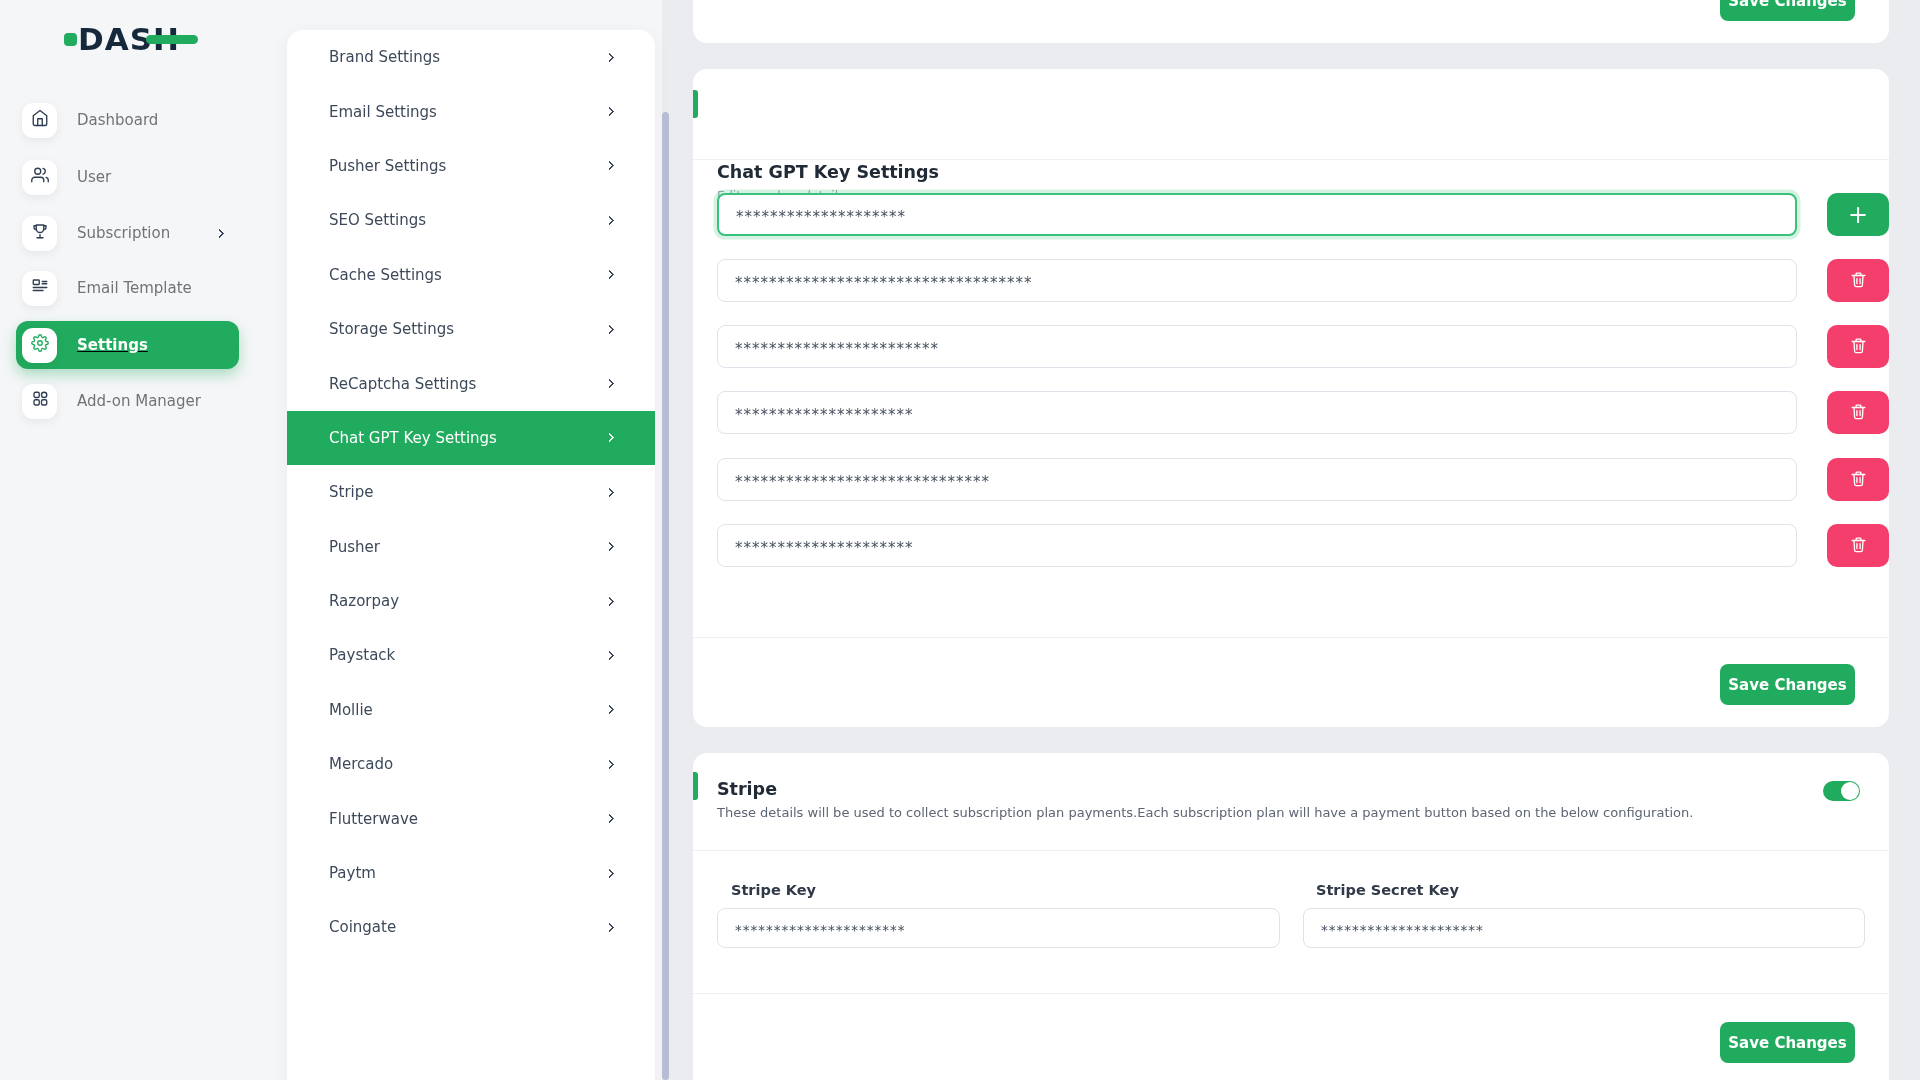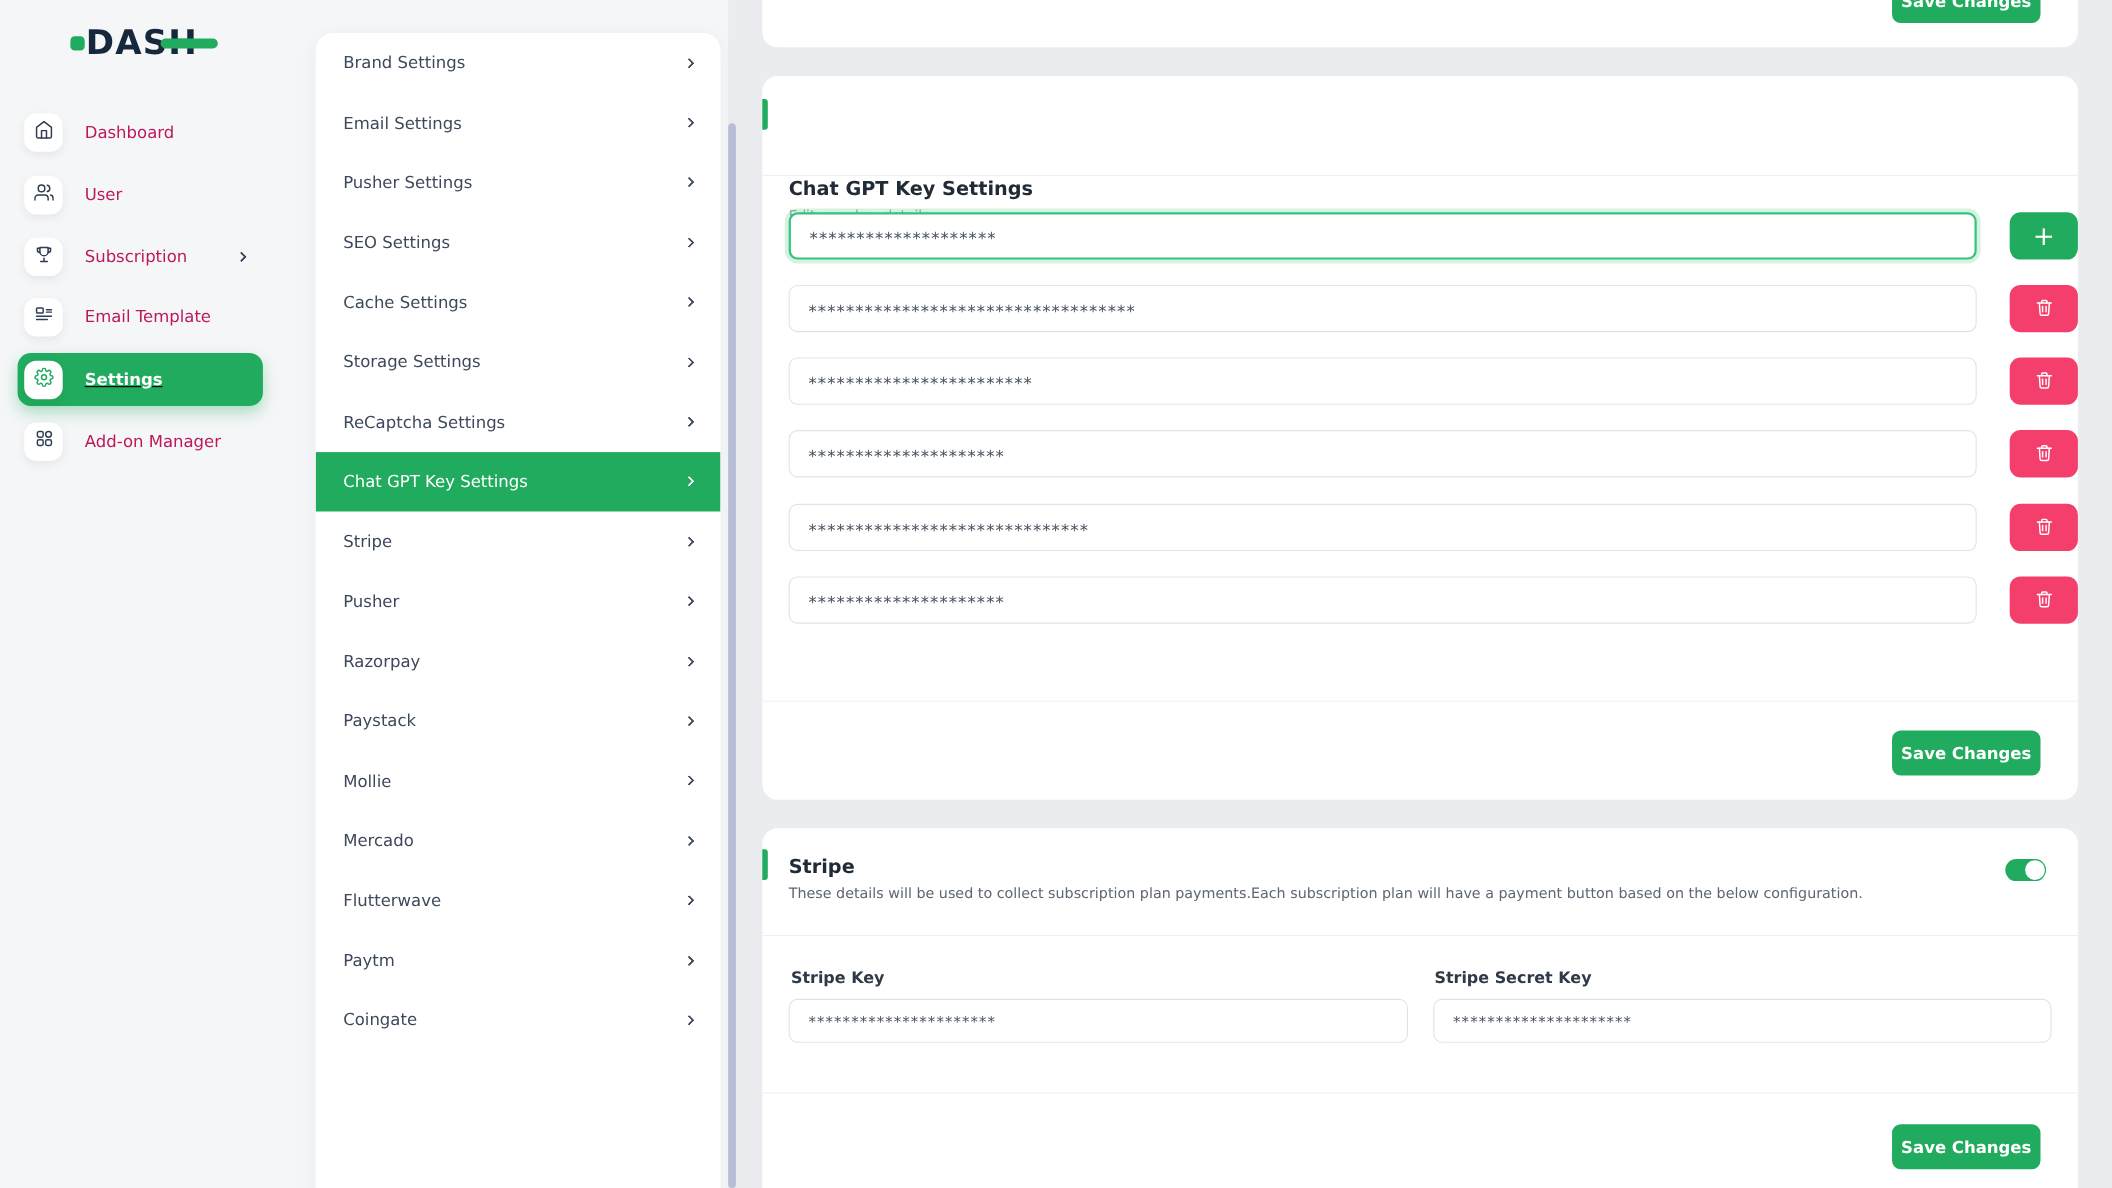--- a/index.html
+++ b/index.html
@@ -13,33 +13,33 @@
   #sidebar { position:absolute; left:0; top:0; width:262px; height:1080px; background:#f5f6f8; z-index:30; }
   .logo { position:absolute; left:64px; top:22px; height:34px; display:flex; align-items:center; }
   .logo-dot { width:13px; height:13px; border-radius:4px; background:var(--green); margin-right:1px; }
   .logo-text { font-size:31px; font-weight:800; letter-spacing:1px; color:#16283c; position:relative; }
   .logo-dash { position:absolute; right:-18px; top:13px; width:52px; height:9px; border-radius:5px; background:var(--green); }
   .nav-item { position:absolute; left:16px; width:223px; height:48px; border-radius:12px;
     display:flex; align-items:center; cursor:pointer; }
   .nav-icon-box { width:35px; height:35px; margin-left:6px; border-radius:11px; background:#fff;
     box-shadow:0 3px 8px rgba(30,45,70,.08); display:flex; align-items:center; justify-content:center; flex:0 0 auto; }
   .nav-icon-box svg { width:18px; height:18px; stroke:#2f3d52; fill:none; stroke-width:1.8; stroke-linecap:round; stroke-linejoin:round; }
-  .nav-label { margin-left:20px; font-size:15px; font-weight:500; color:#be185d; }
+  .nav-label { margin-left:20px; font-size:15px; font-weight:500; color:#737373; }
   .nav-item.active { background:var(--green); box-shadow:0 6px 14px rgba(33,171,94,.35);text-decoration:underline; }
   .nav-item.active .nav-label { color:#fff; font-weight:700; }
   .nav-item.active .nav-icon-box svg { stroke:var(--green); }
   .nav-chev { position:absolute; right:16px; }
 
   .chev { display:inline-block; width:7px; height:7px; border-top:2px solid #35425a; border-right:2px solid #35425a;
     transform:rotate(45deg); border-radius:1px; }
 
   
   #settings-menu { position:absolute; left:287px; top:30px; width:368px; height:1070px;
     background:#fff; border-radius:16px; box-shadow:0 4px 18px rgba(40,55,80,.05); z-index:20; overflow:hidden; }
-  .sm-item { height:54.4px; display:flex; align-items:center; padding:0 25px; cursor:pointer; }
+  .sm-item { height:54.4px; display:flex; align-items:center; padding:0 42px; cursor:pointer; }
   .sm-item span { font-size:15px; color:#3d495a; }
   .sm-item .chev { margin-left:auto; border-color:#3d495a; }
   .sm-item.active { background:var(--green); }
   .sm-item.active span { color:#fff; }
   .sm-item.active .chev { border-color:#fff; }
   #menu-scrollbar { position:absolute; left:662px; top:112px; width:7px; height:968px;
     border-radius:4px; background:#b6bdd5; z-index:25; }
 
   
   .card { position:absolute; left:693px; width:1196px; background:#fff; border-radius:14px; }
@@ -55,21 +55,21 @@
   .key-row { position:absolute; left:24px; right:24px; height:43px; }
   .key-input { position:absolute; left:0; width:1080px; height:43px; border:1px solid #dfe3e9; border-radius:8px;
     padding:4px 0 0 17px; font-family:inherit; font-size:15px; letter-spacing:1px; color:#46505e; outline:none; background:#fff; }
   .key-input.active-key { border:2px solid #37c27d; box-shadow:0 0 0 3.5px rgba(63,195,128,.22); }
   .sq-btn { position:absolute; left:1110px; top:0; width:62px; height:43px; border:none; border-radius:10px;
     cursor:pointer; display:flex; align-items:center; justify-content:center; }
   .sq-btn.add { background:var(--green); color:#fff; font-size:24px; font-weight:400; line-height:1; font-family:inherit; }
   .sq-btn.del { background:var(--pink); }
   .sq-btn.del svg { width:19px; height:19px; stroke:#fff; fill:none; stroke-width:1.7; stroke-linecap:round; stroke-linejoin:round; }
 
-  .field-label { position:absolute; font-size:14.5px; font-weight:600; color:#2f3947; }
+  .field-label { position:absolute; font-size:14.5px; font-weight:600; color:#2f3947;margin-left:12px; }
   .field-input { position:absolute; height:40px; border:1px solid #dfe3e9; border-radius:8px;
     padding:4px 0 0 17px; font-family:inherit; font-size:13.5px; letter-spacing:1px; color:#46505e; outline:none; background:#fff; }
 
   .toggle { position:absolute; right:29px; top:28px; width:37px; height:20px; border-radius:10px;
     background:var(--green); cursor:pointer; }
   .toggle .knob { position:absolute; right:1px; top:1px; width:18px; height:18px; border-radius:50%; background:#fff; }
 
   :root { --green:#21ab5e; --pink:#f43f6d; }
 </style>
 </head>

